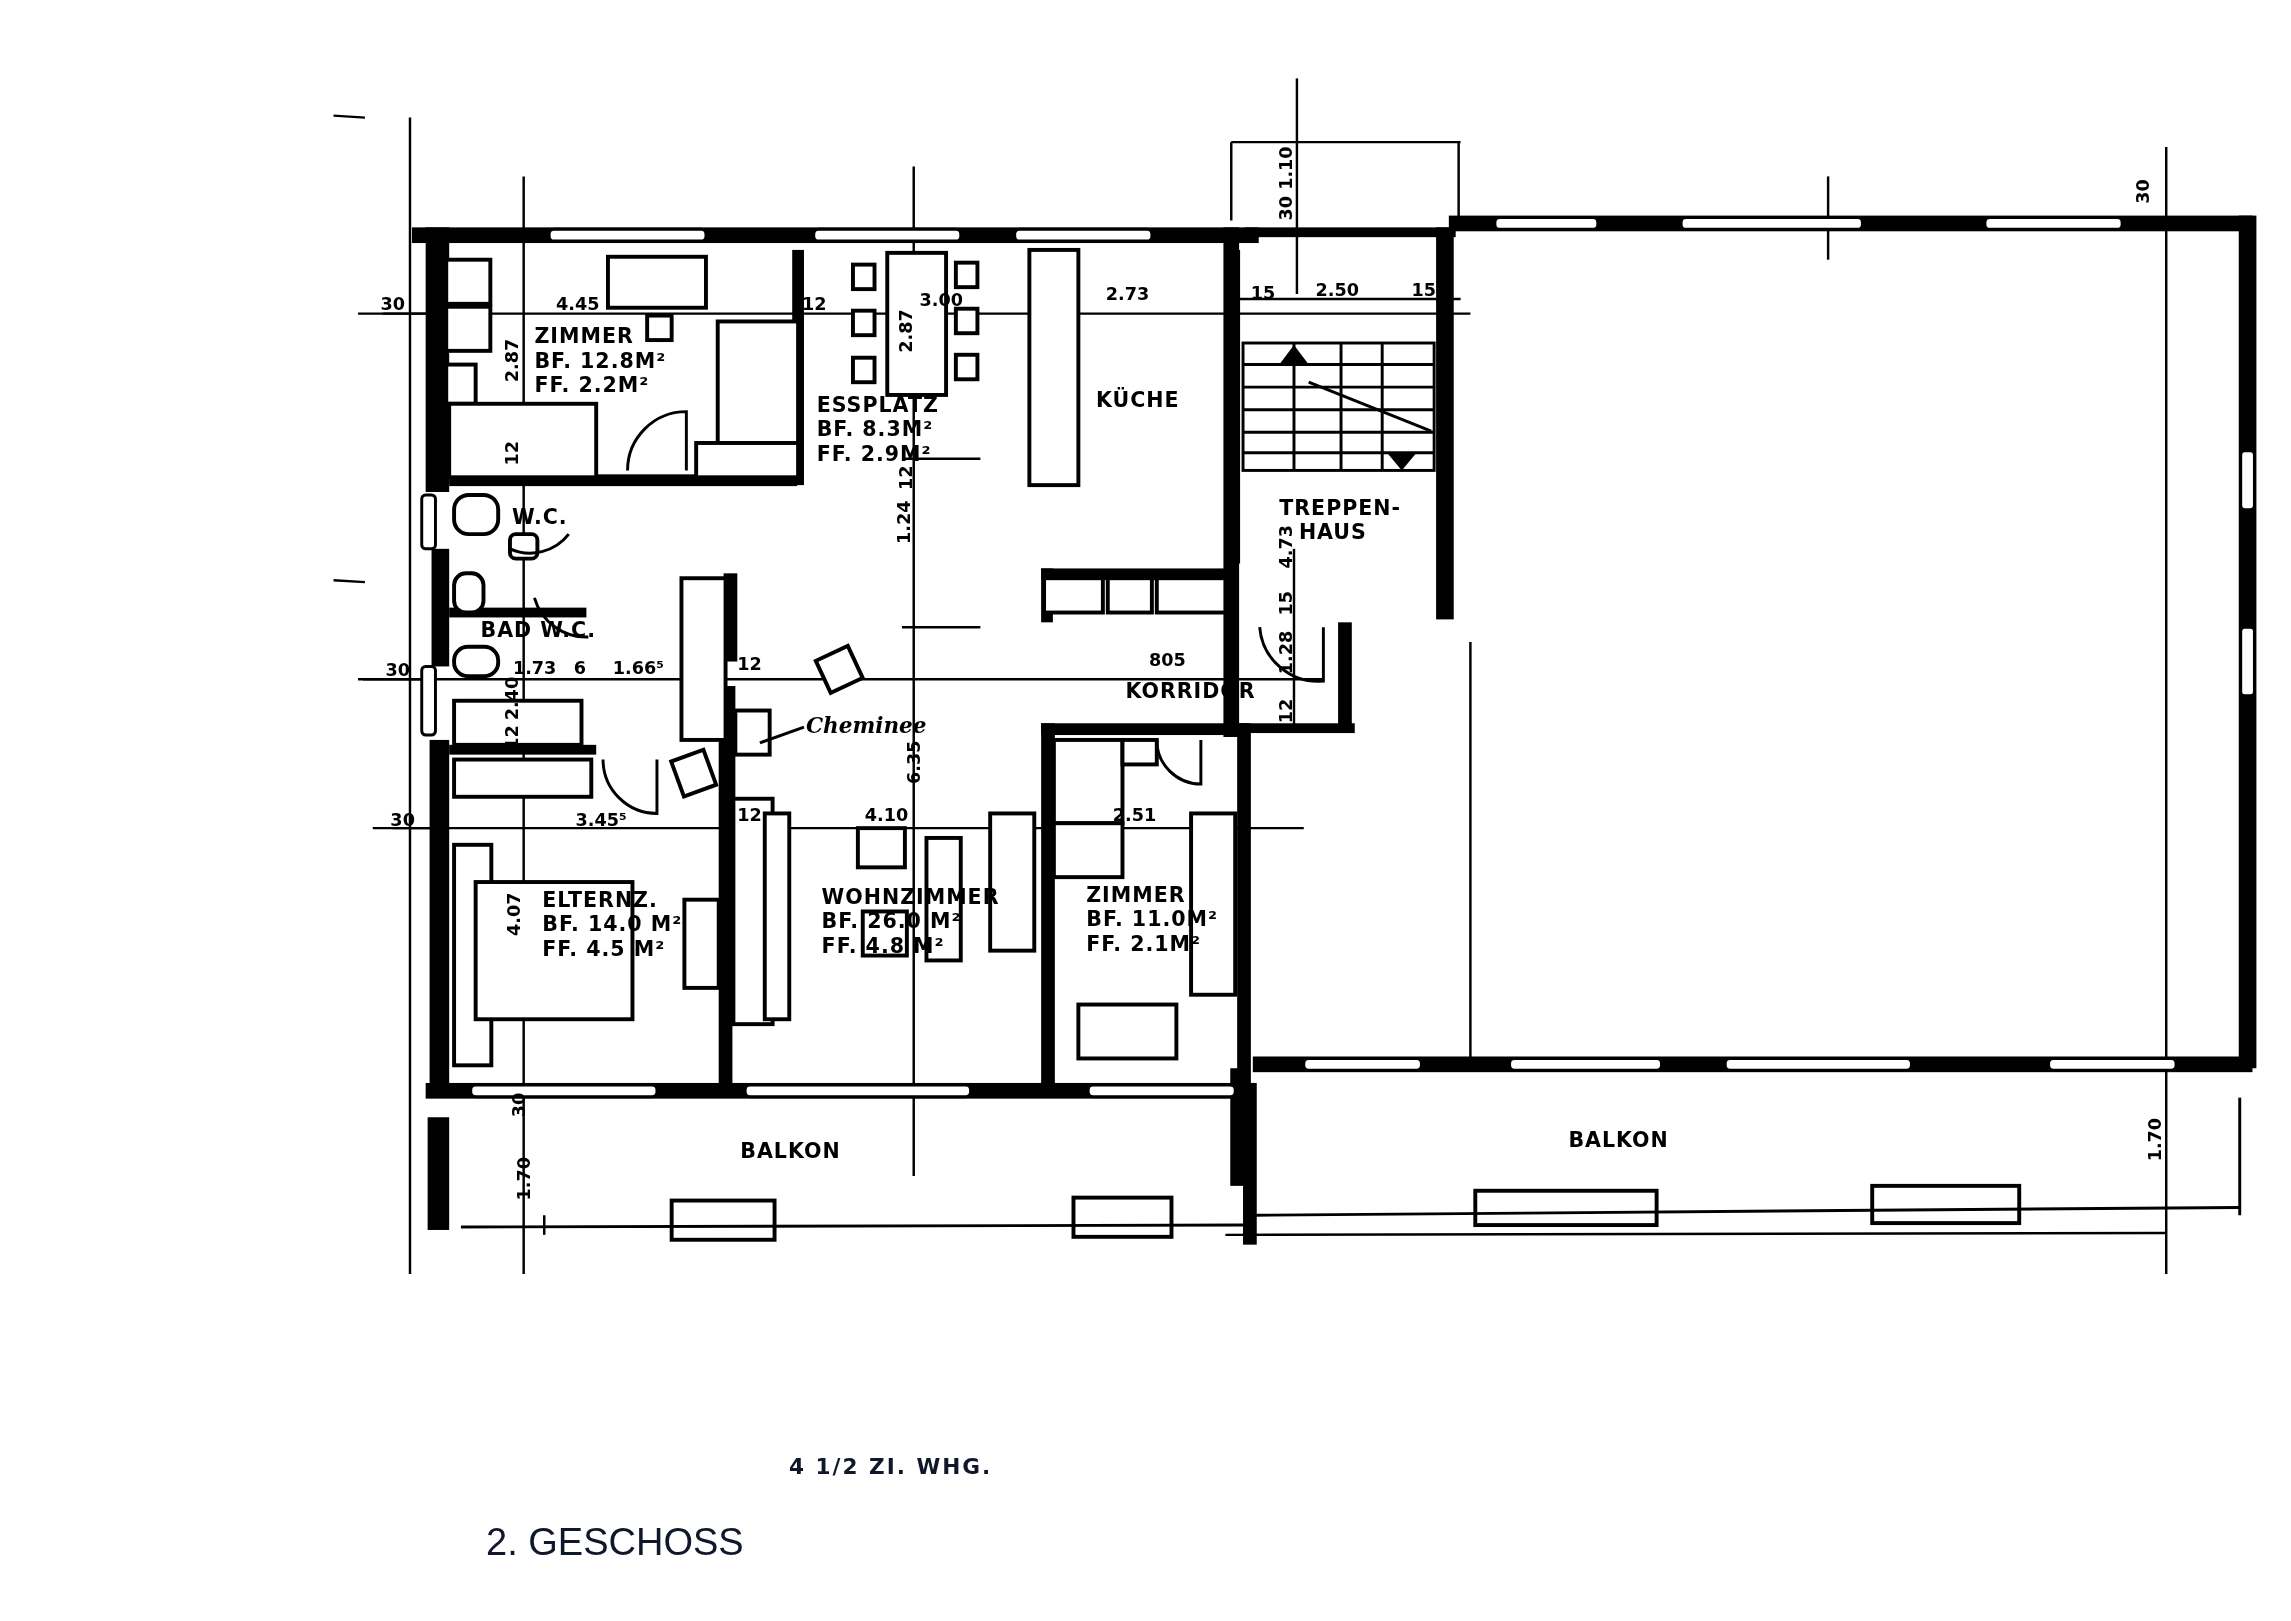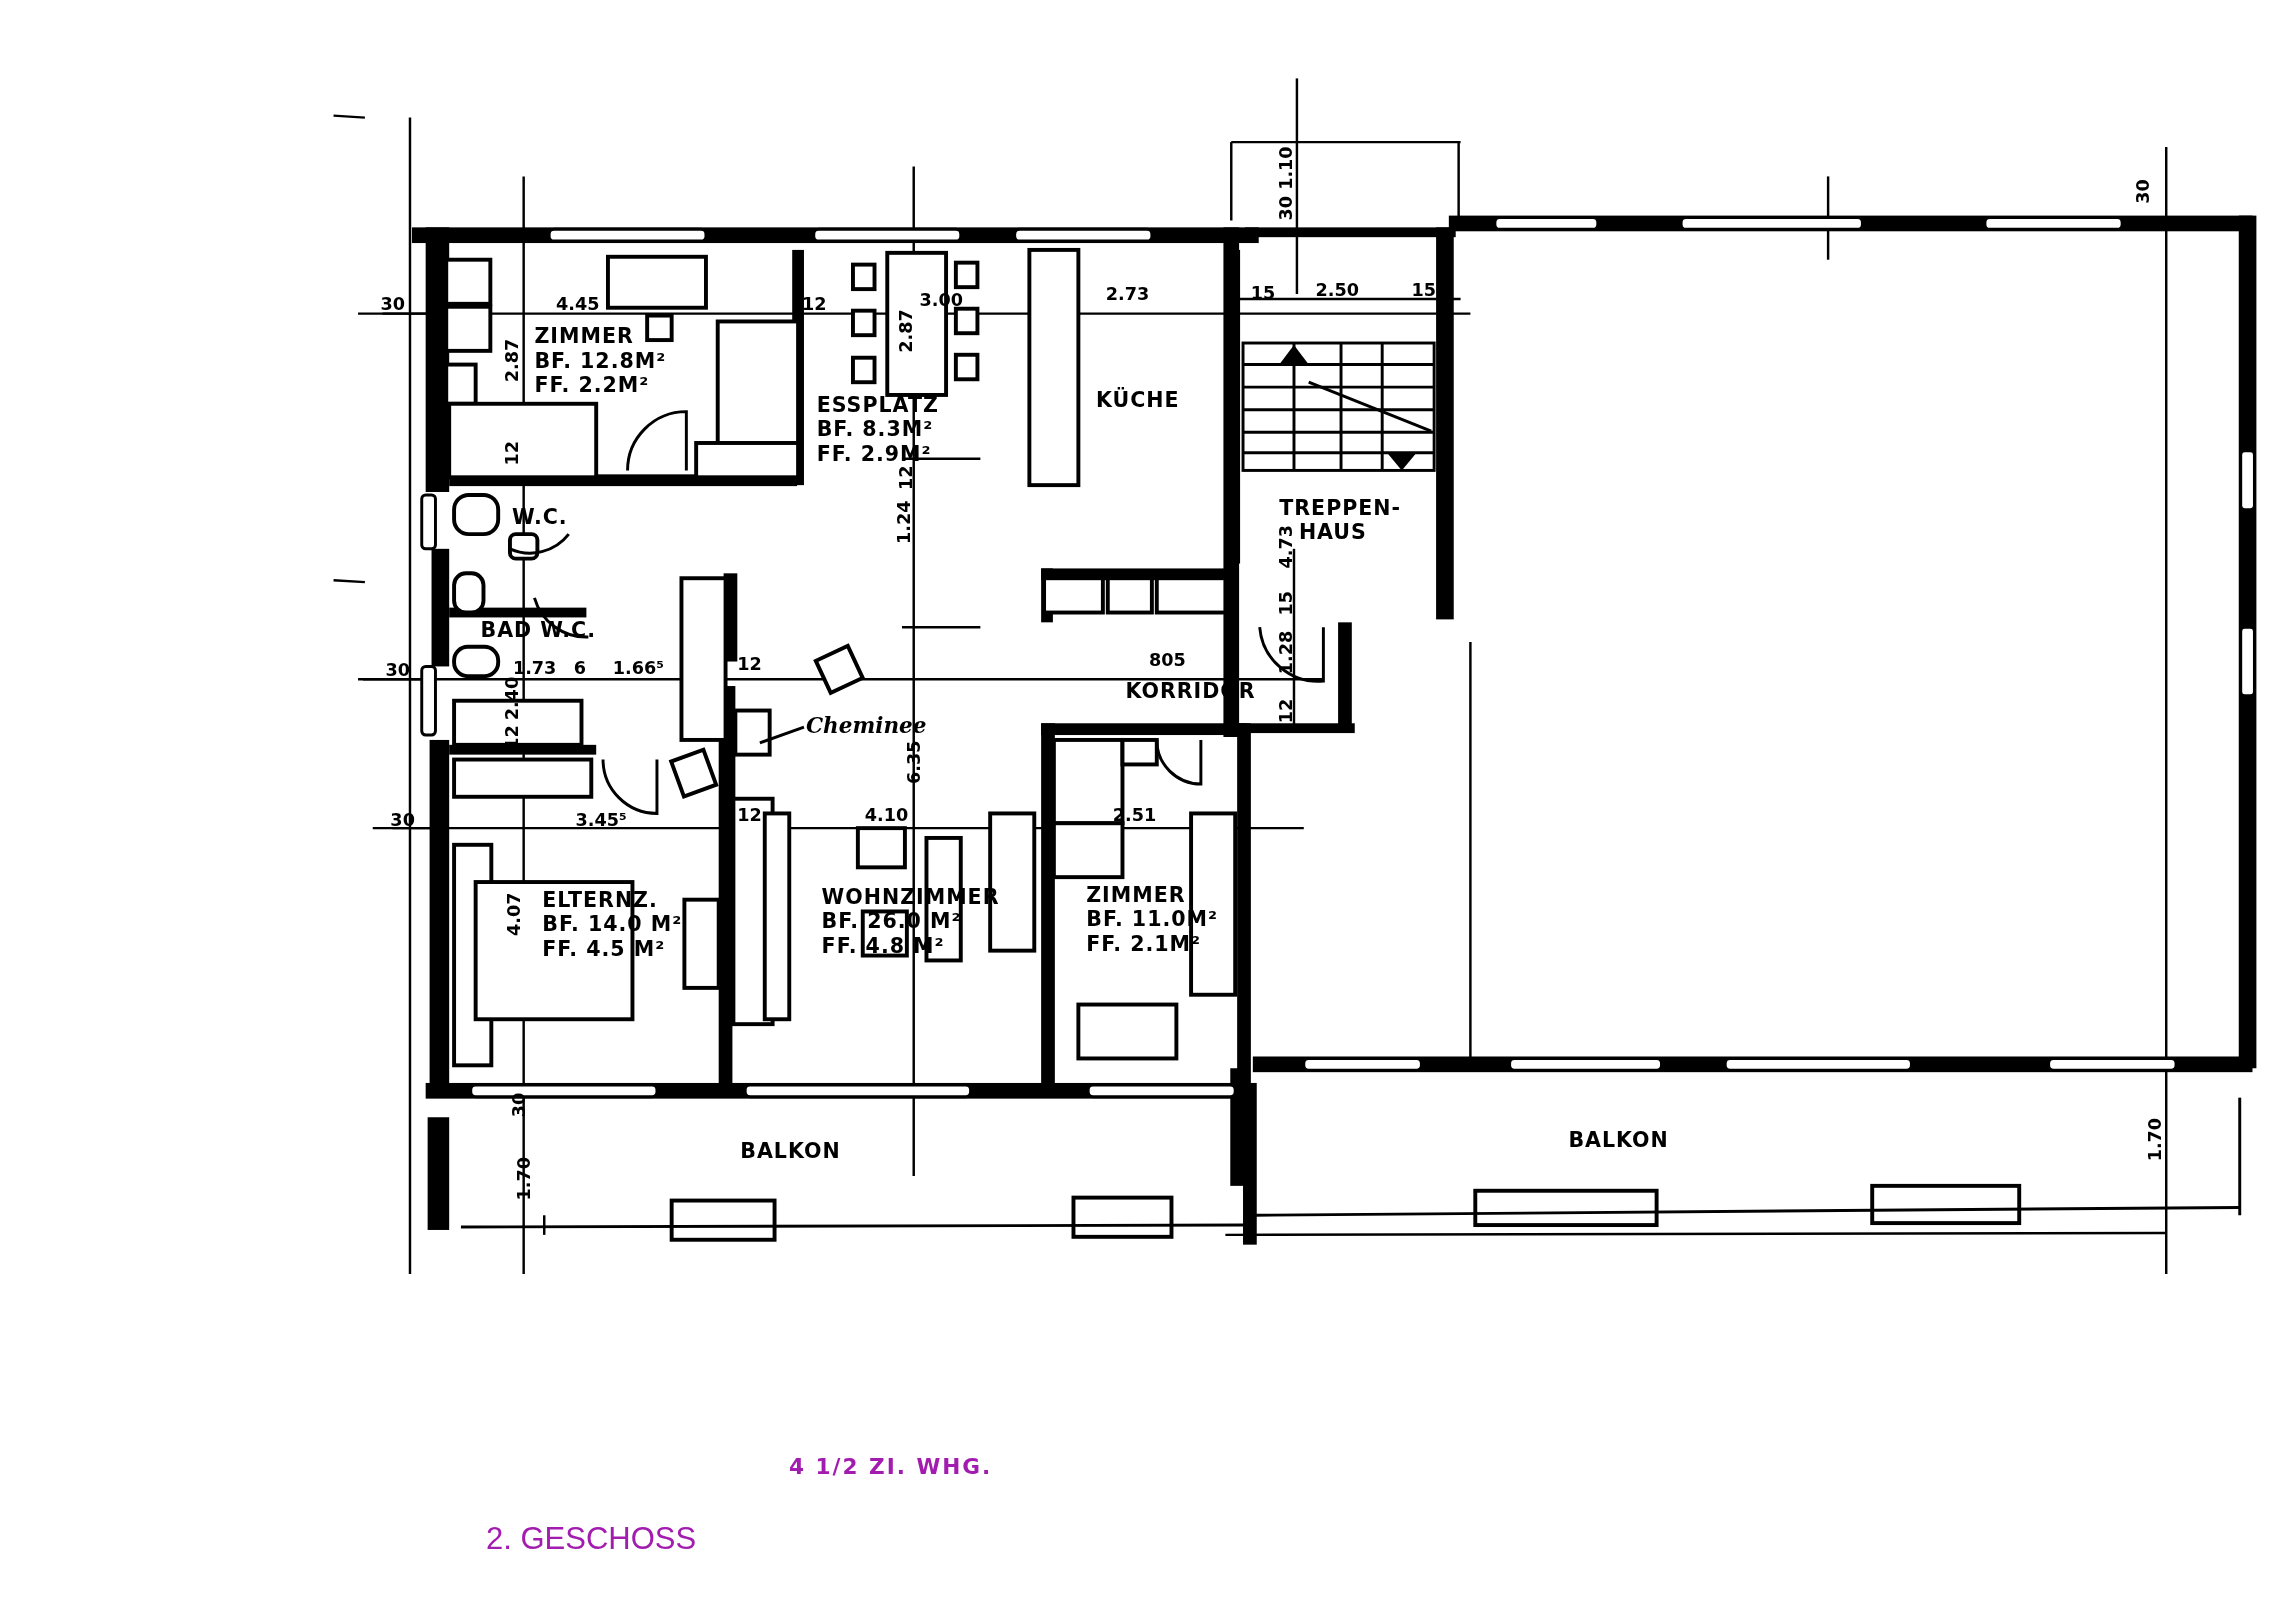--- a/index.html
+++ b/index.html
@@ -6,23 +6,23 @@
   body{width:2292px;height:1621px;position:relative;overflow:hidden;font-family:"Liberation Sans",sans-serif;}
   svg{position:absolute;left:0;top:0;}
   .wall{fill:#000;}
   .thin{stroke:#000;stroke-width:3;fill:none;}
   .dim{stroke:#000;stroke-width:2.5;fill:none;}
   .furn{stroke:#000;stroke-width:4;fill:#fff;}
   .win{fill:#fff;stroke:#000;stroke-width:3;}
   .lbl{font-family:"DejaVu Sans",sans-serif;font-weight:bold;font-size:21px;fill:#000;letter-spacing:1px;}
   .dimtxt{font-family:"DejaVu Sans",sans-serif;font-weight:bold;font-size:18px;fill:#000;}
   .hand{font-family:"DejaVu Serif",serif;font-style:italic;font-weight:bold;font-size:22px;fill:#000;}
-  .caption{position:absolute;color:#a21caf;}
+  .caption{position:absolute;color:#0f172a;}
   #cap-unit{left:789px;top:1454px;font-family:"DejaVu Sans",sans-serif;font-weight:bold;font-size:21.6px;letter-spacing:2px;}
-  #cap-floor{left:486px;top:1521px;font-family:"Liberation Sans",sans-serif;font-size:31px;}
+  #cap-floor{left:486px;top:1521px;font-family:"Liberation Sans",sans-serif;font-size:38px;}
 </style>
 </head>
 <body>
 
 <svg width="2292" height="1621" viewBox="0 0 2338 1654">
 
   <g>
     <line class="dim" x1="418" y1="120" x2="418" y2="1300"></line>
     <line class="dim" x1="390" y1="320" x2="440" y2="320"></line>
     <line class="dim" x1="370" y1="693" x2="440" y2="693"></line>

